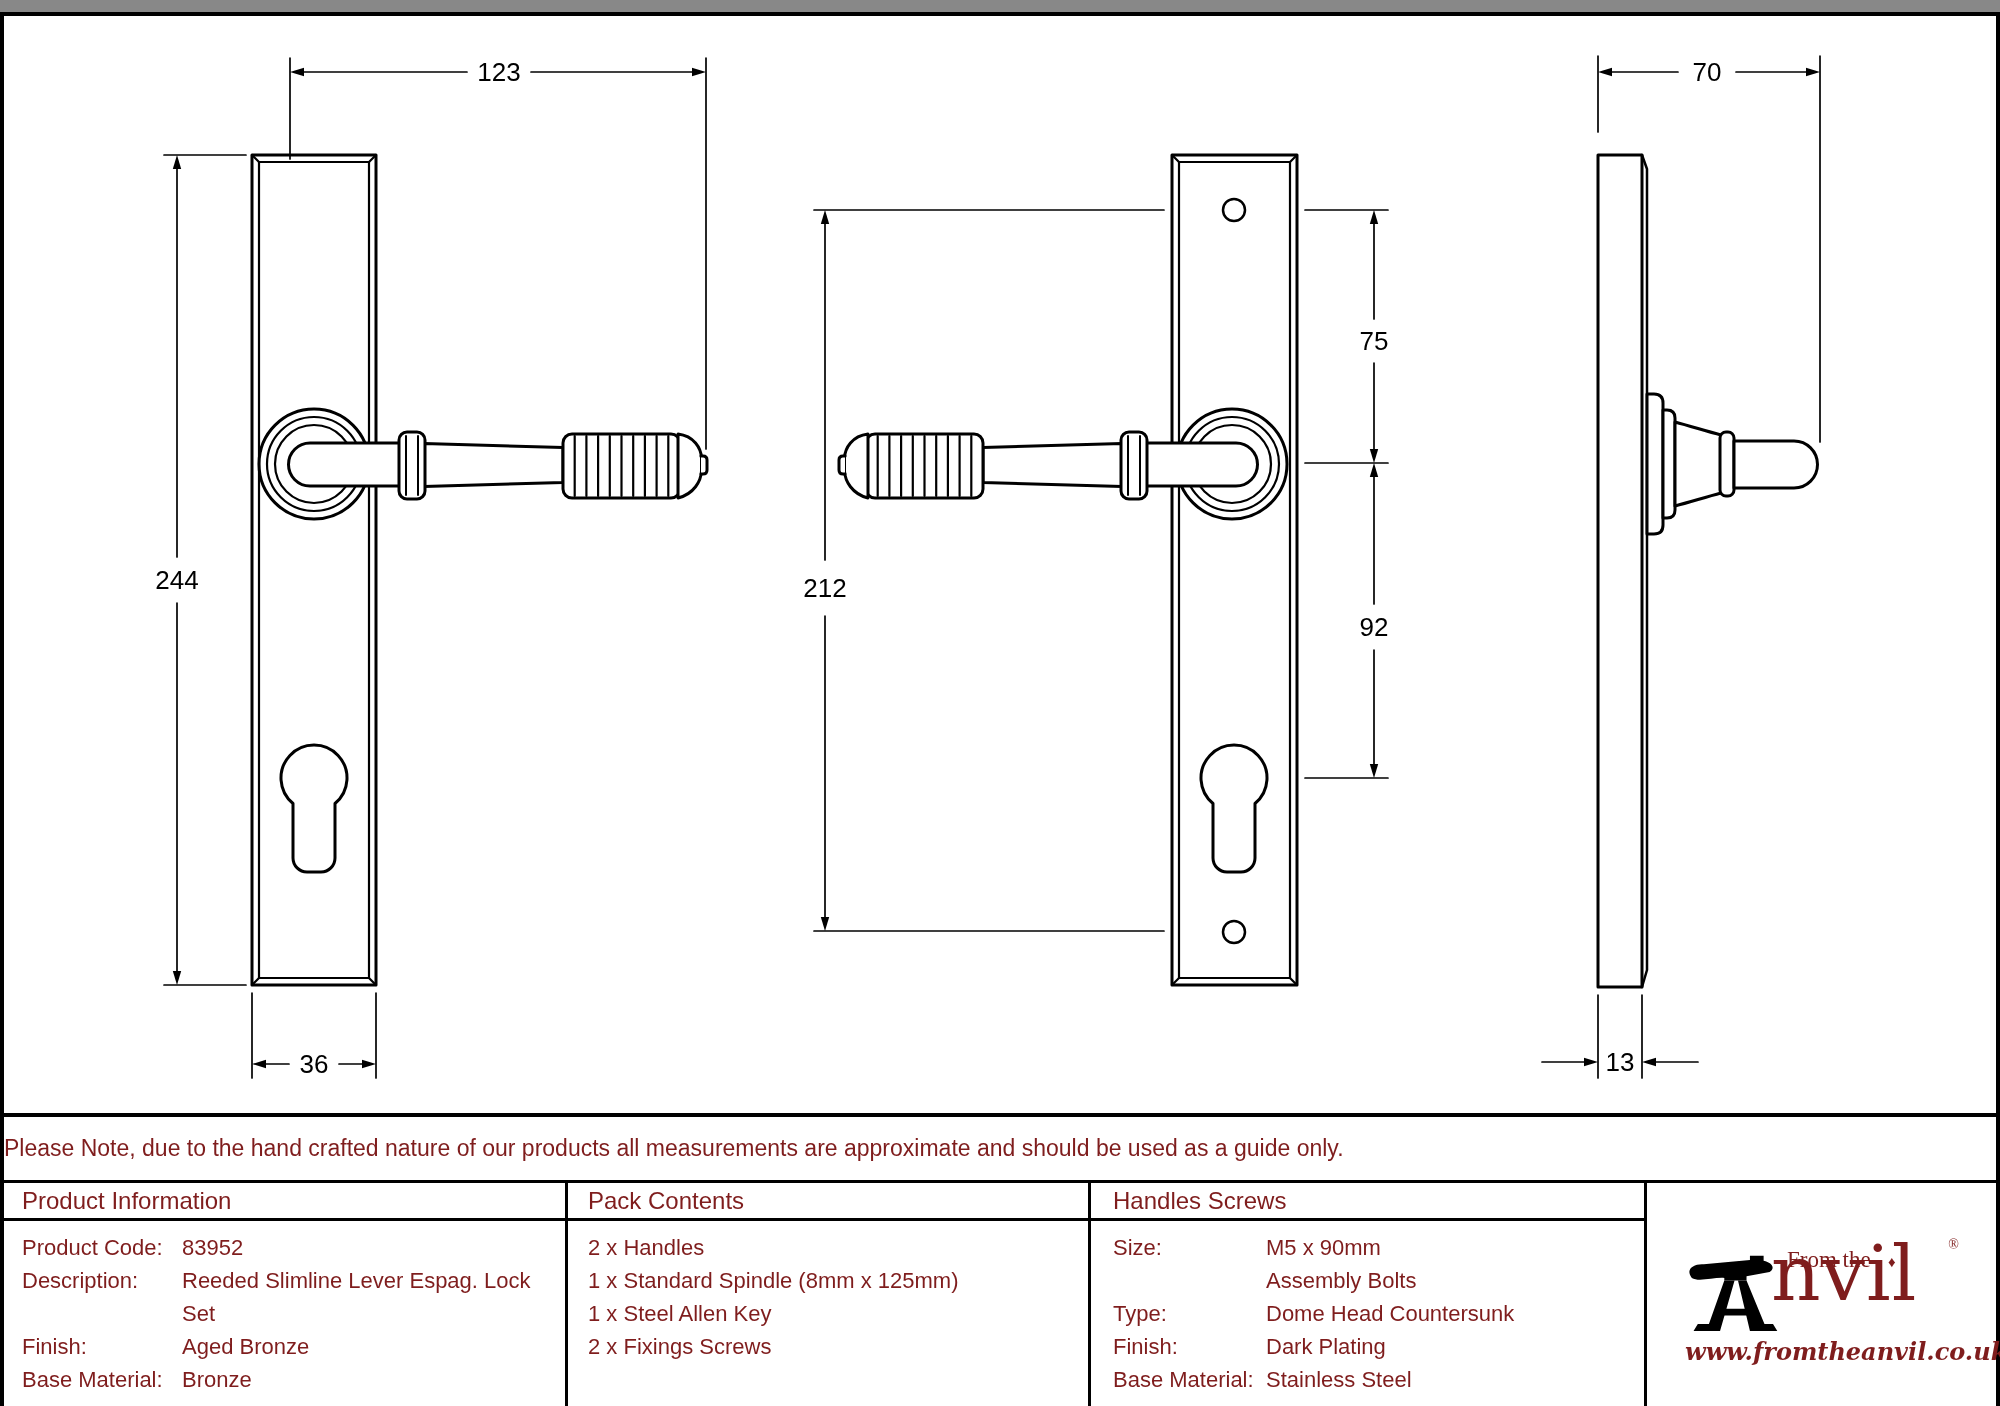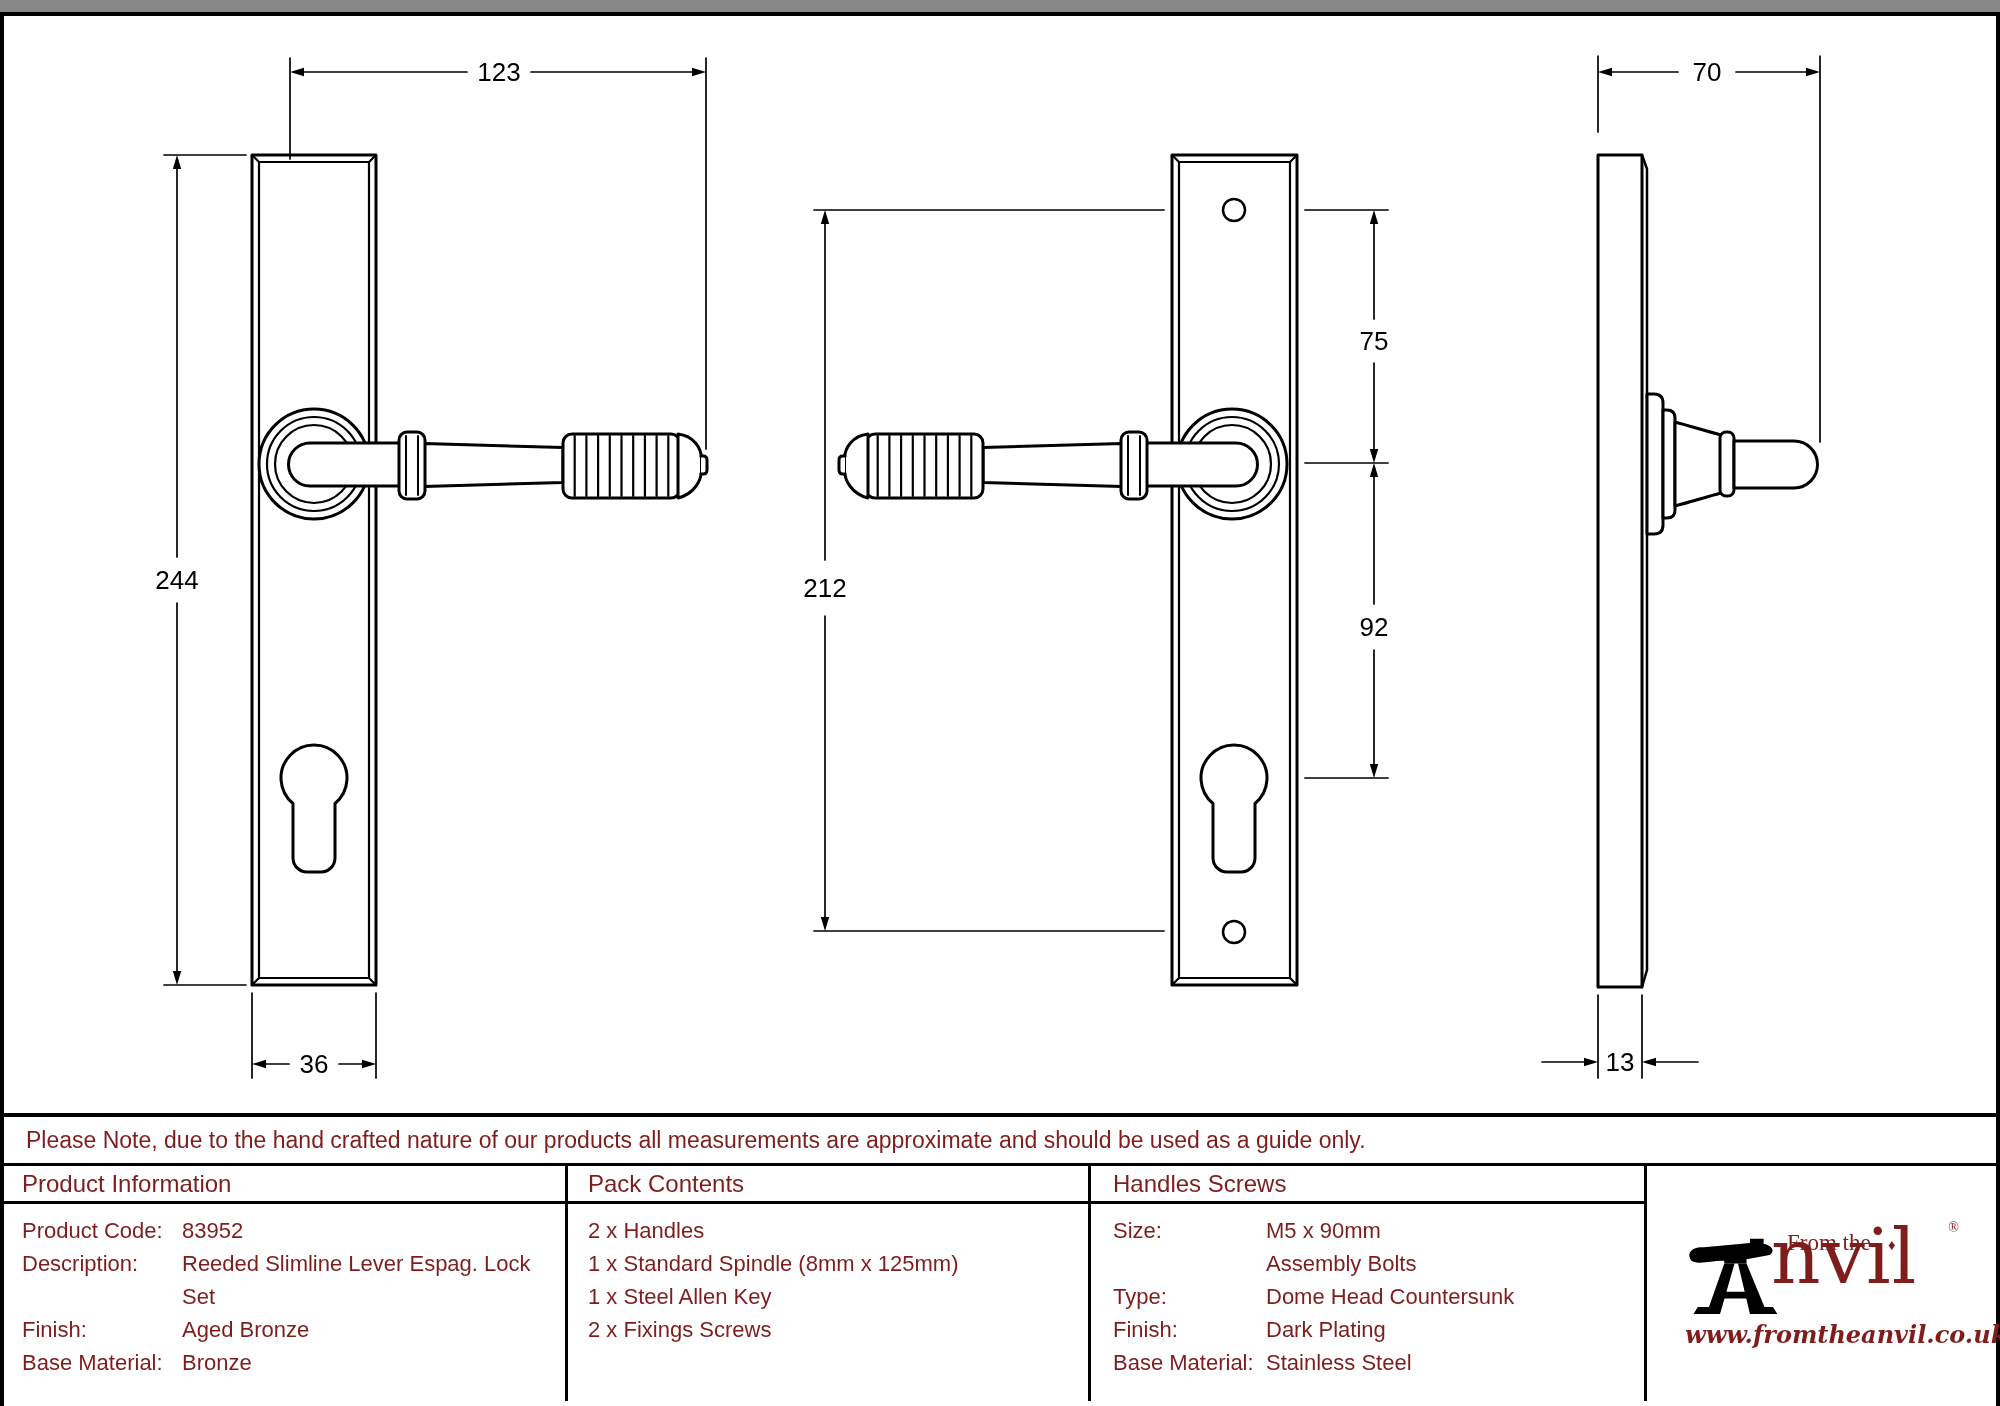--- a/index.html
+++ b/index.html
@@ -6,21 +6,21 @@
   *{box-sizing:border-box;}
   #sheet{
     position:relative;width:2000px;height:1406px;margin:12px auto;
     background:#fff;border:4px solid #000;
     font-family:"Liberation Sans",sans-serif;color:#7f1d1d;
   }
   #drawing-area{position:relative;width:1992px;height:1097px;}
   #drawing-area svg{display:block;}
   .dimtext{font-family:"Liberation Sans",sans-serif;font-size:26px;fill:#000;}
   #note-separator{height:4px;background:#000;width:100%;}
-  #note-row{height:46px;display:flex;align-items:center;padding-left:22px;font-size:23px;}
+  #note-row{height:63px;display:flex;align-items:center;font-size:23px;}
   #table-topline{height:3px;background:#000;width:100%;}
   #spec-table{display:flex;height:235px;width:1992px;}
   .col{border-right:3px solid #000;}
   .col:last-child{border-right:none;}
   .col-head{height:38px;display:flex;align-items:center;font-size:24px;
     border-bottom:3px solid #000;padding-left:18px;}
   .col-body{padding-top:10px;font-size:22px;line-height:33px;}
   .kv{display:flex;}
   .kv .lbl{flex:0 0 178px;padding-left:18px;}
   .c3 .kv .lbl{flex:0 0 175px;padding-left:22px;}

